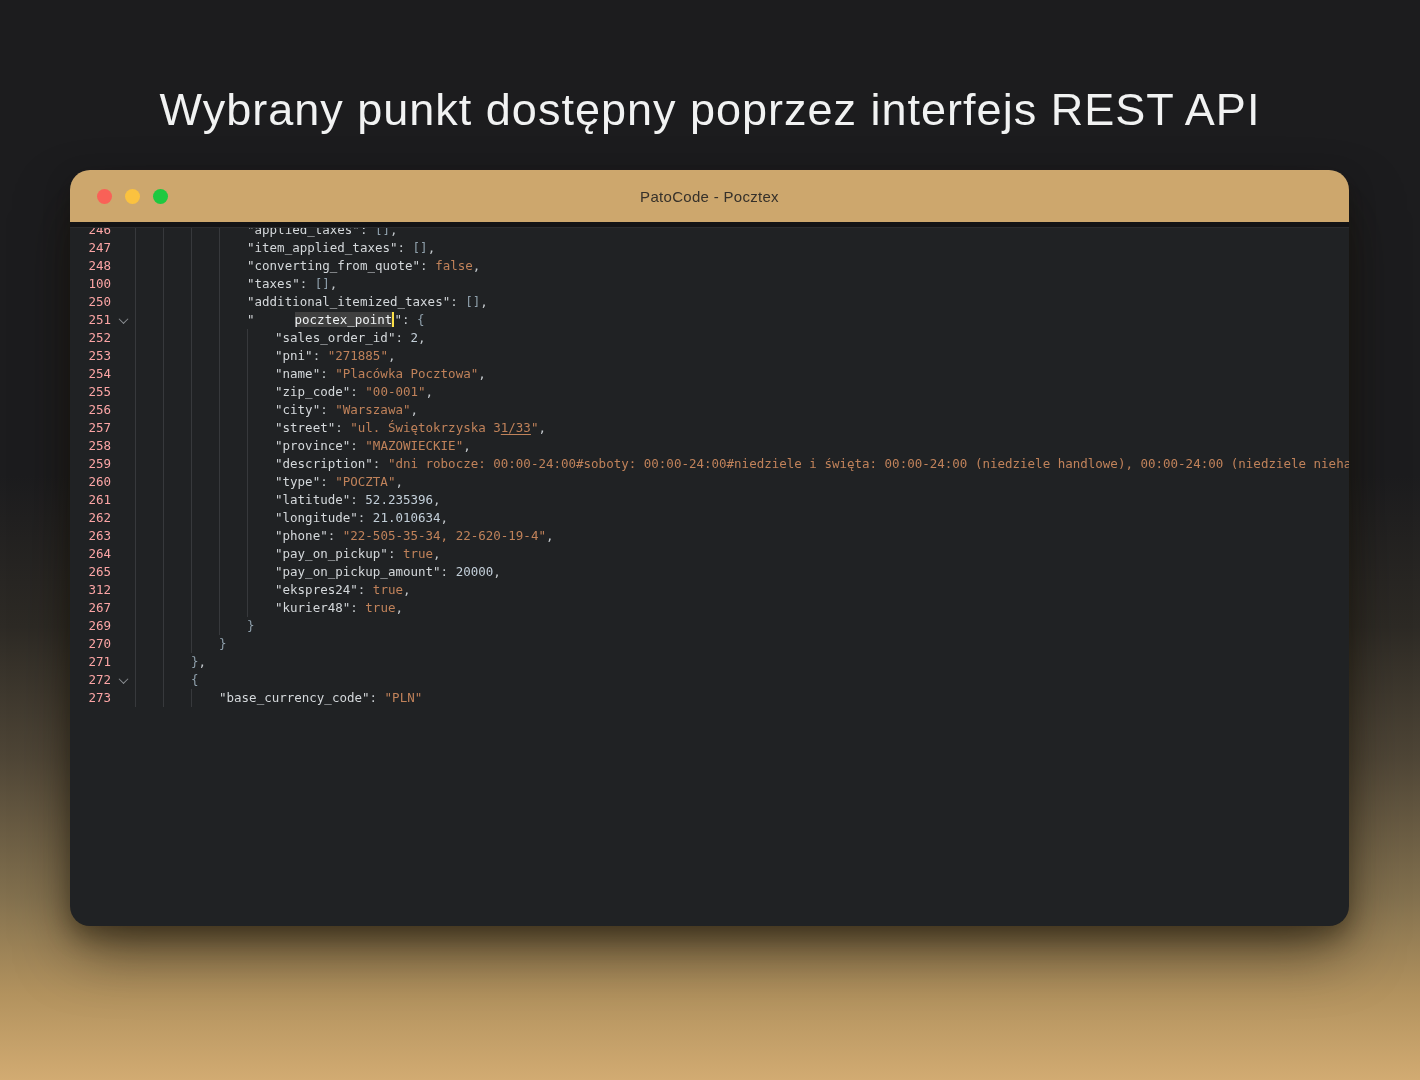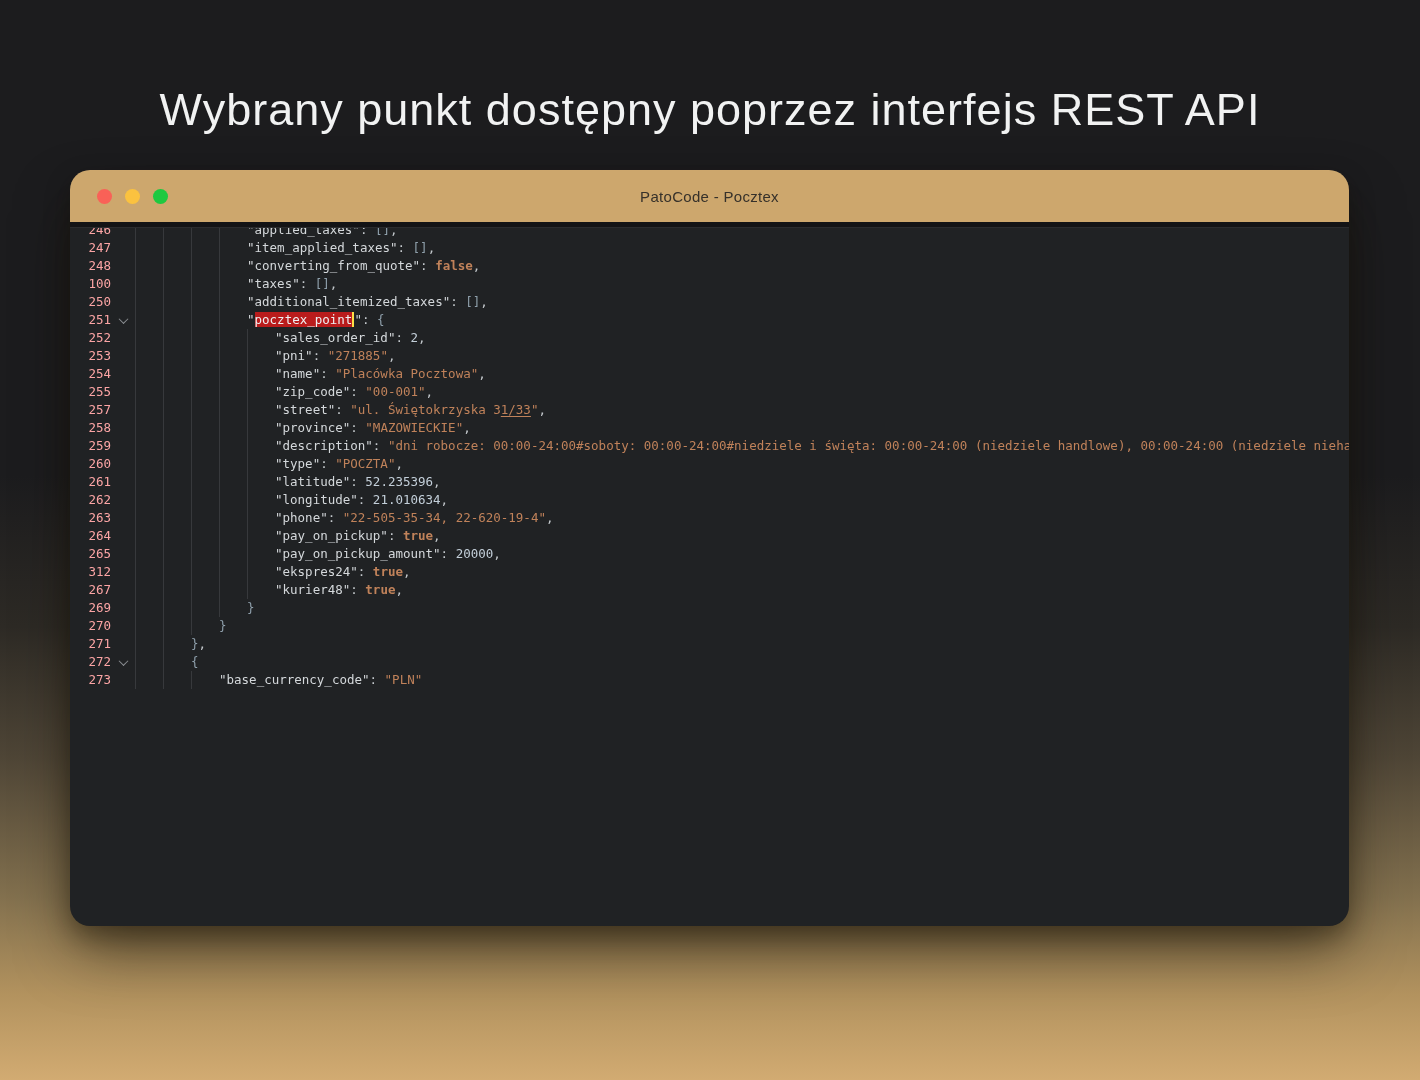--- a/index.html
+++ b/index.html
@@ -65,22 +65,22 @@
   .codeline { flex:1 1 auto; white-space:pre; overflow:hidden; }
   .ind { display:inline-block; width:28px; height:18px; vertical-align:top; border-left:1px solid #37393c; }
 
   
   .tk-k  { color:#d4d8db; }              
   .tk-p  { color:#c3c8cc; }              
   .tk-br { color:#8fa0ac; }              
   .tk-s  { color:#c0825a; }              
   .tk-su { color:#c0825a; text-decoration:underline; text-underline-offset:2px; } 
   .tk-n  { color:#c3cfd9; }              
-  .tk-b  { color:#c0825a;font-weight:bold; }              
-  .tk-sel{ background:#b91c1c; color:#eef1f3; border-right:2px solid #fde047; } 
+  .tk-b  { color:#c0825a; }              
+  .tk-sel{ background:#404040; color:#eef1f3; border-right:2px solid #fde047;margin-left:40px; } 
 </style>
 </head>
 <body>
 
 <h1 class="slide-title">Wybrany punkt dostępny poprzez interfejs REST API</h1>
 
 <div class="window">
   <div class="titlebar">
     <div class="lights">
       <button class="light red"></button>
@@ -138,20 +138,25 @@
           <span class="ln">254</span>
           <span class="fold"></span>
           <span class="codeline"><span class="ind"></span><span class="ind"></span><span class="ind"></span><span class="ind"></span><span class="ind"></span><span class="tk-k">"name"</span><span class="tk-p">: </span><span class="tk-s">"Placówka Pocztowa"</span><span class="tk-p">,</span></span>
         </div>
         <div class="row">
           <span class="ln">255</span>
           <span class="fold"></span>
           <span class="codeline"><span class="ind"></span><span class="ind"></span><span class="ind"></span><span class="ind"></span><span class="ind"></span><span class="tk-k">"zip_code"</span><span class="tk-p">: </span><span class="tk-s">"00-001"</span><span class="tk-p">,</span></span>
         </div>
         <div class="row">
+          <span class="ln">256</span>
+          <span class="fold"></span>
+          <span class="codeline"><span class="ind"></span><span class="ind"></span><span class="ind"></span><span class="ind"></span><span class="ind"></span><span class="tk-k">"city"</span><span class="tk-p">: </span><span class="tk-s">"Warszawa"</span><span class="tk-p">,</span></span>
+        </div>
+        <div class="row">
           <span class="ln">257</span>
           <span class="fold"></span>
           <span class="codeline"><span class="ind"></span><span class="ind"></span><span class="ind"></span><span class="ind"></span><span class="ind"></span><span class="tk-k">"street"</span><span class="tk-p">: </span><span class="tk-s">"ul. Świętokrzyska 3</span><span class="tk-su">1/33</span><span class="tk-s">"</span><span class="tk-p">,</span></span>
         </div>
         <div class="row">
           <span class="ln">258</span>
           <span class="fold"></span>
           <span class="codeline"><span class="ind"></span><span class="ind"></span><span class="ind"></span><span class="ind"></span><span class="ind"></span><span class="tk-k">"province"</span><span class="tk-p">: </span><span class="tk-s">"MAZOWIECKIE"</span><span class="tk-p">,</span></span>
         </div>
         <div class="row">

